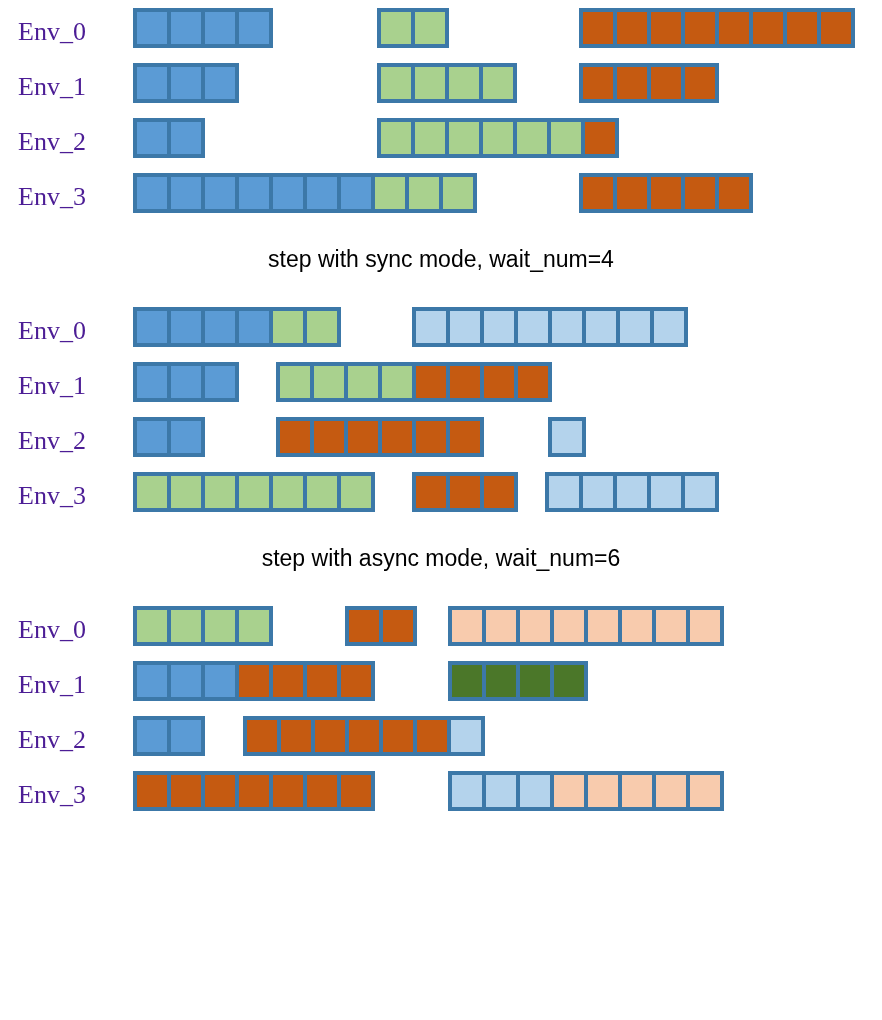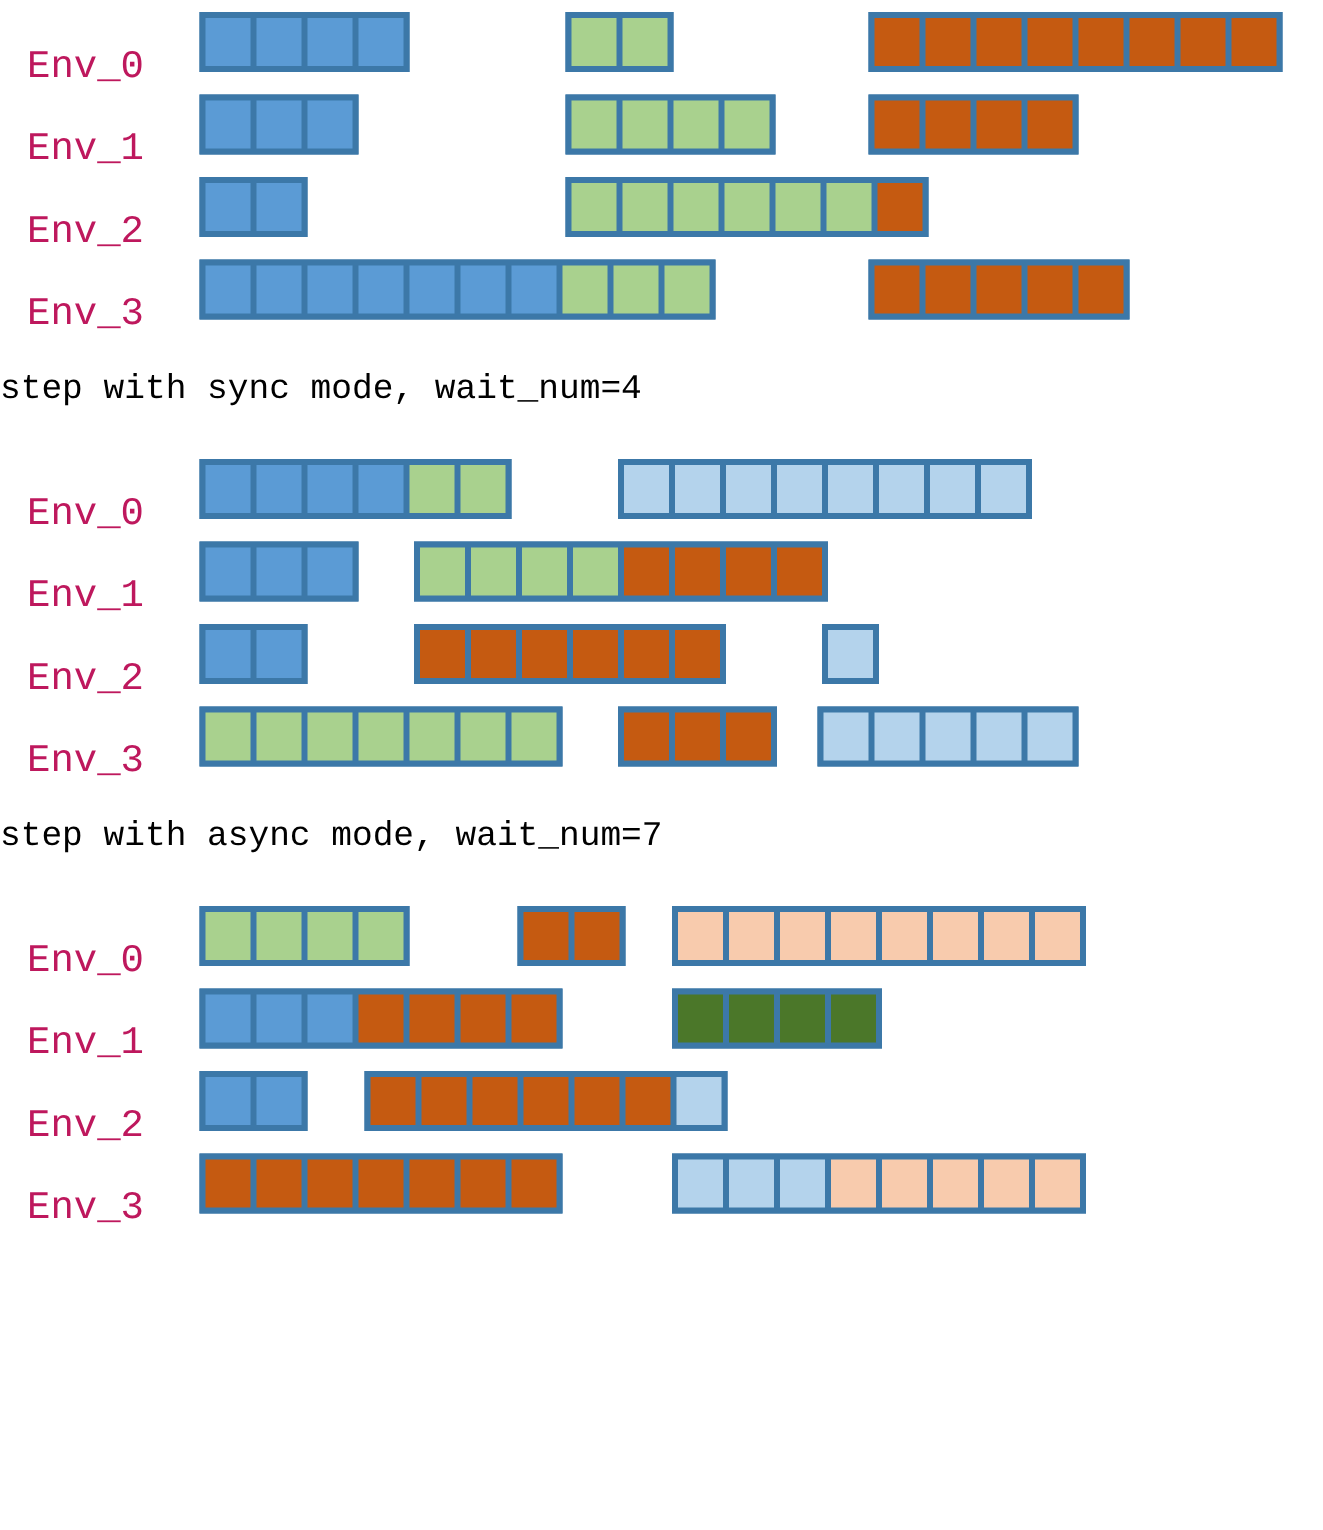--- a/index.html
+++ b/index.html
@@ -24,26 +24,26 @@
     position: relative;
     width: 882px;
   }
   .row {
     position: relative;
     height: 55px;
   }
   .row-label {
     position: absolute;
     left: 18px;
-    top: 17px;
+    top: 4px;
     height: 55px;
     line-height: 55px;
     font-size: 26px;
-    font-family: Liberation Mono, monospace;
-    color: #be185d;
+    font-family: Liberation Serif, serif;
+    color: #4c1d95;
     white-space: nowrap;
     letter-spacing: 0px;
   }
   .group {
     position: absolute;
     top: 8px;
     box-sizing: border-box;
     background: #3c78a8;
     border: 4px solid #3c78a8;
     display: flex;
@@ -62,23 +62,23 @@
     margin-right: 0;
   }
   .c-blue      { background: #5b9bd5; }
   .c-green     { background: #a9d18e; }
   .c-orange    { background: #c55a11; }
   .c-lightblue { background: #b4d3ec; }
   .c-peach     { background: #f8cbad; }
   .c-darkgreen { background: #4b7729; }
 
   .caption {
-    text-align: left;
+    text-align: center;
     font-size: 23px;
-    font-family: Liberation Mono, monospace;
+    font-family: Liberation Sans, sans-serif;
     color: #000000;
     padding-top: 26px;
     padding-bottom: 26px;
   }
 </style>
 </head>
 <body>
 
 <div id="stage">
     <div class="block">
@@ -240,21 +240,21 @@
           <div class="cell c-orange"></div>
         </div>
         <div class="group" style="left: 545px;">
           <div class="cell c-lightblue"></div>
           <div class="cell c-lightblue"></div>
           <div class="cell c-lightblue"></div>
           <div class="cell c-lightblue"></div>
           <div class="cell c-lightblue"></div>
         </div>
       </div>
-      <div class="caption">step with async mode, wait_num=7</div>
+      <div class="caption">step with async mode, wait_num=6</div>
     </div>
     <div class="block">
       <div class="row">
         <div class="row-label">Env_0</div>
         <div class="group" style="left: 133px;">
           <div class="cell c-green"></div>
           <div class="cell c-green"></div>
           <div class="cell c-green"></div>
           <div class="cell c-green"></div>
         </div>

